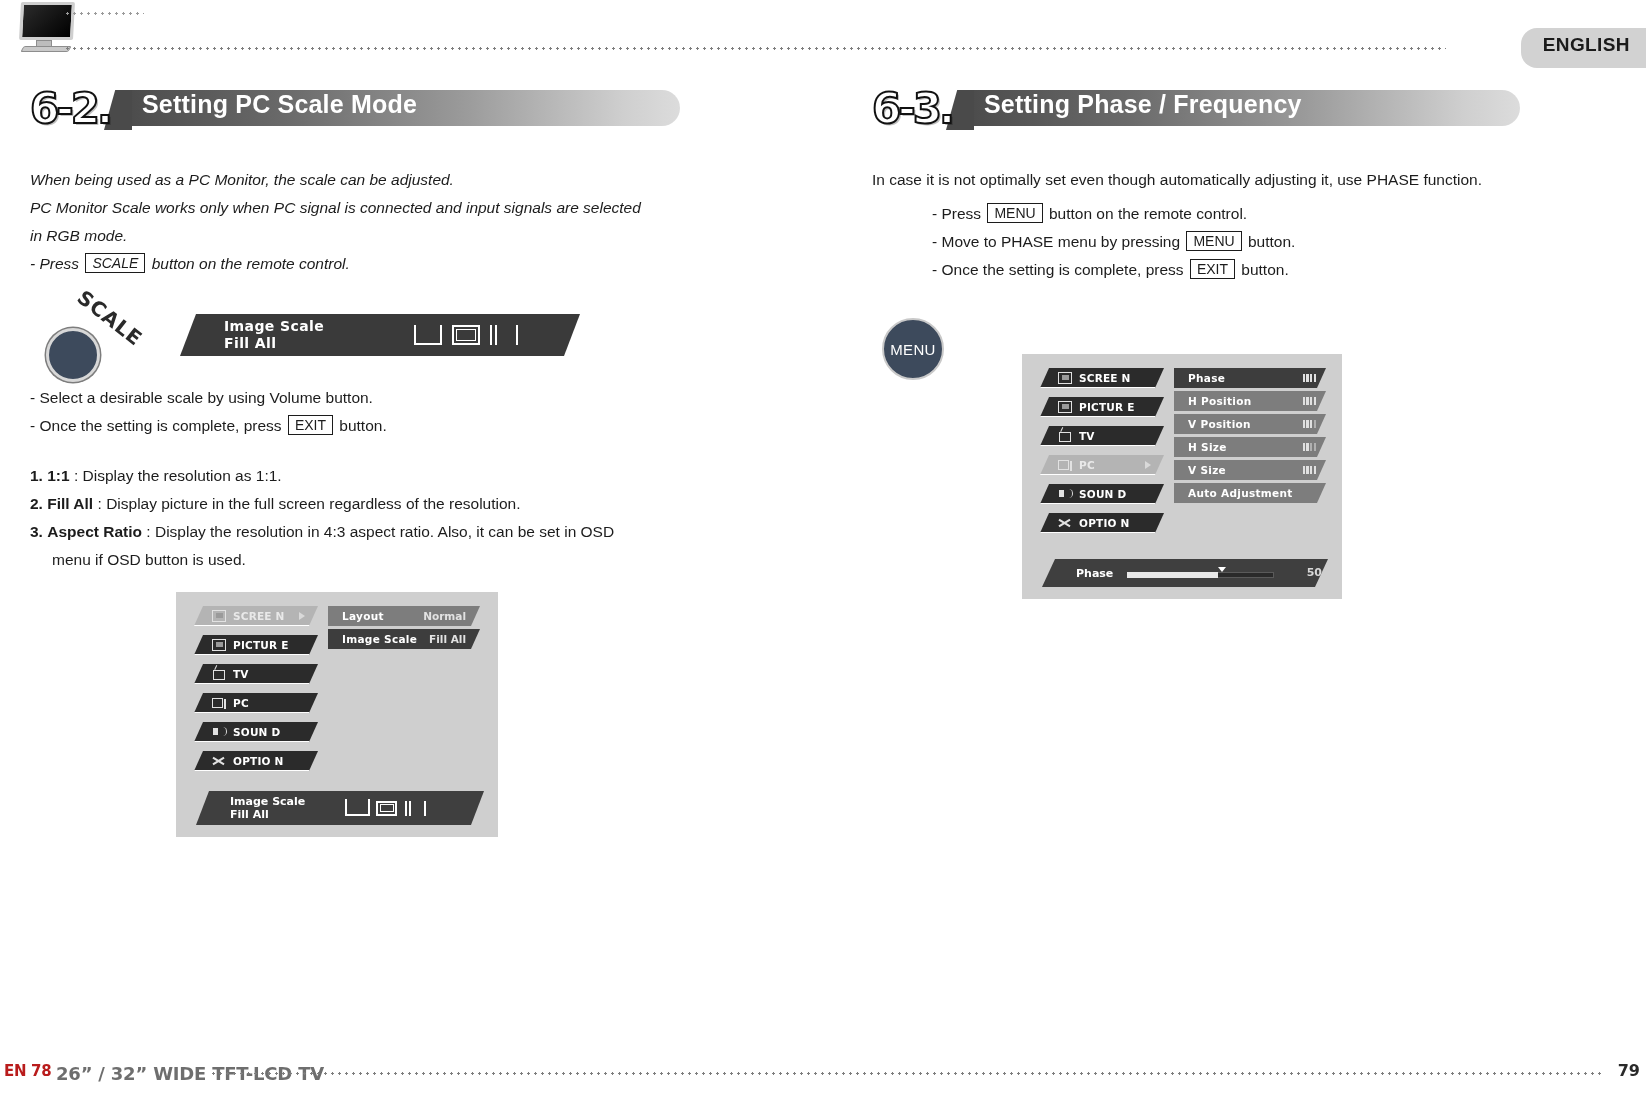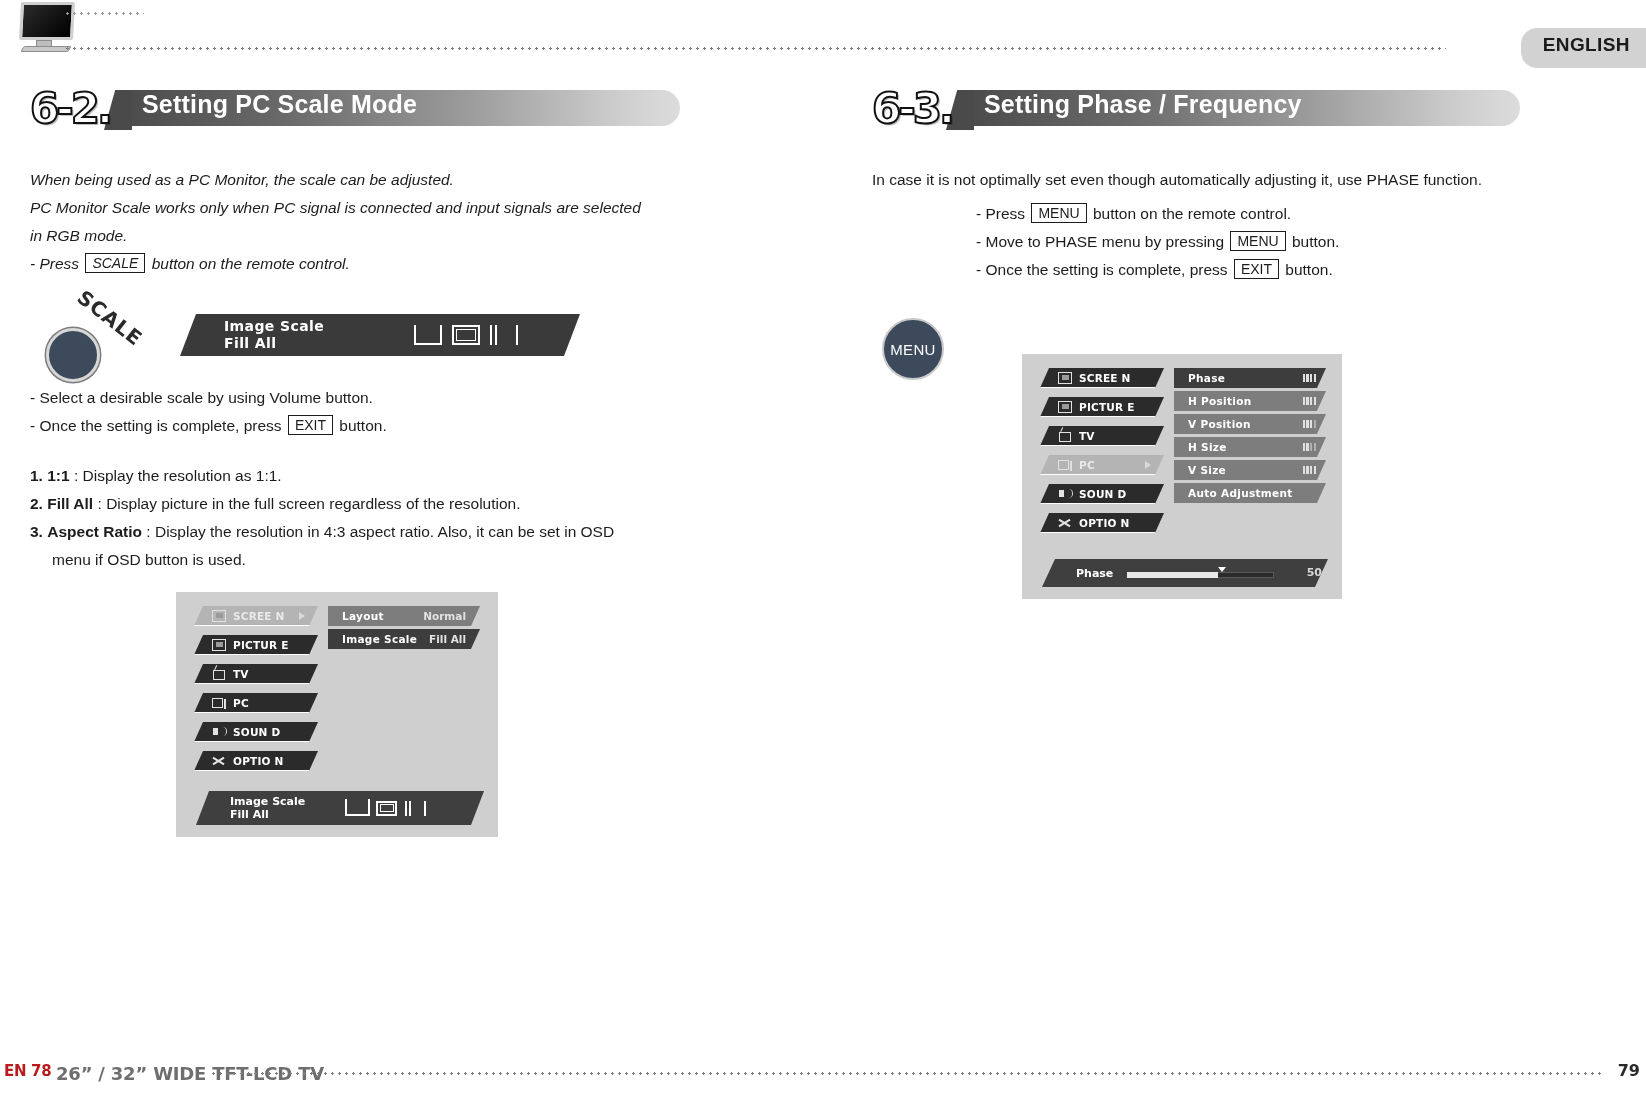--- a/index.html
+++ b/index.html
@@ -404,21 +404,21 @@
         <div class="sec-title">Setting Phase / Frequency</div>
       </div>
     </div>
 
     <div class="body-txt" style="margin-top:22px;">
       <p>In case it is not optimally set even though automatically adjusting it, use PHASE function.</p>
     </div>
 
     <div style="position:relative;margin-top:6px;height:140px;">
       <div class="menu-knob">MENU</div>
-      <div class="body-txt" style="margin-left:104px;">
+      <div class="body-txt" style="margin-left:60px;">
         <p>
           <span>- Press</span>
           <span class="keybox">MENU</span>
           <span>button on the remote control.</span>
         </p>
         <p>
           <span>- Move to PHASE menu by pressing</span>
           <span class="keybox">MENU</span>
           <span>button.</span>
         </p>

